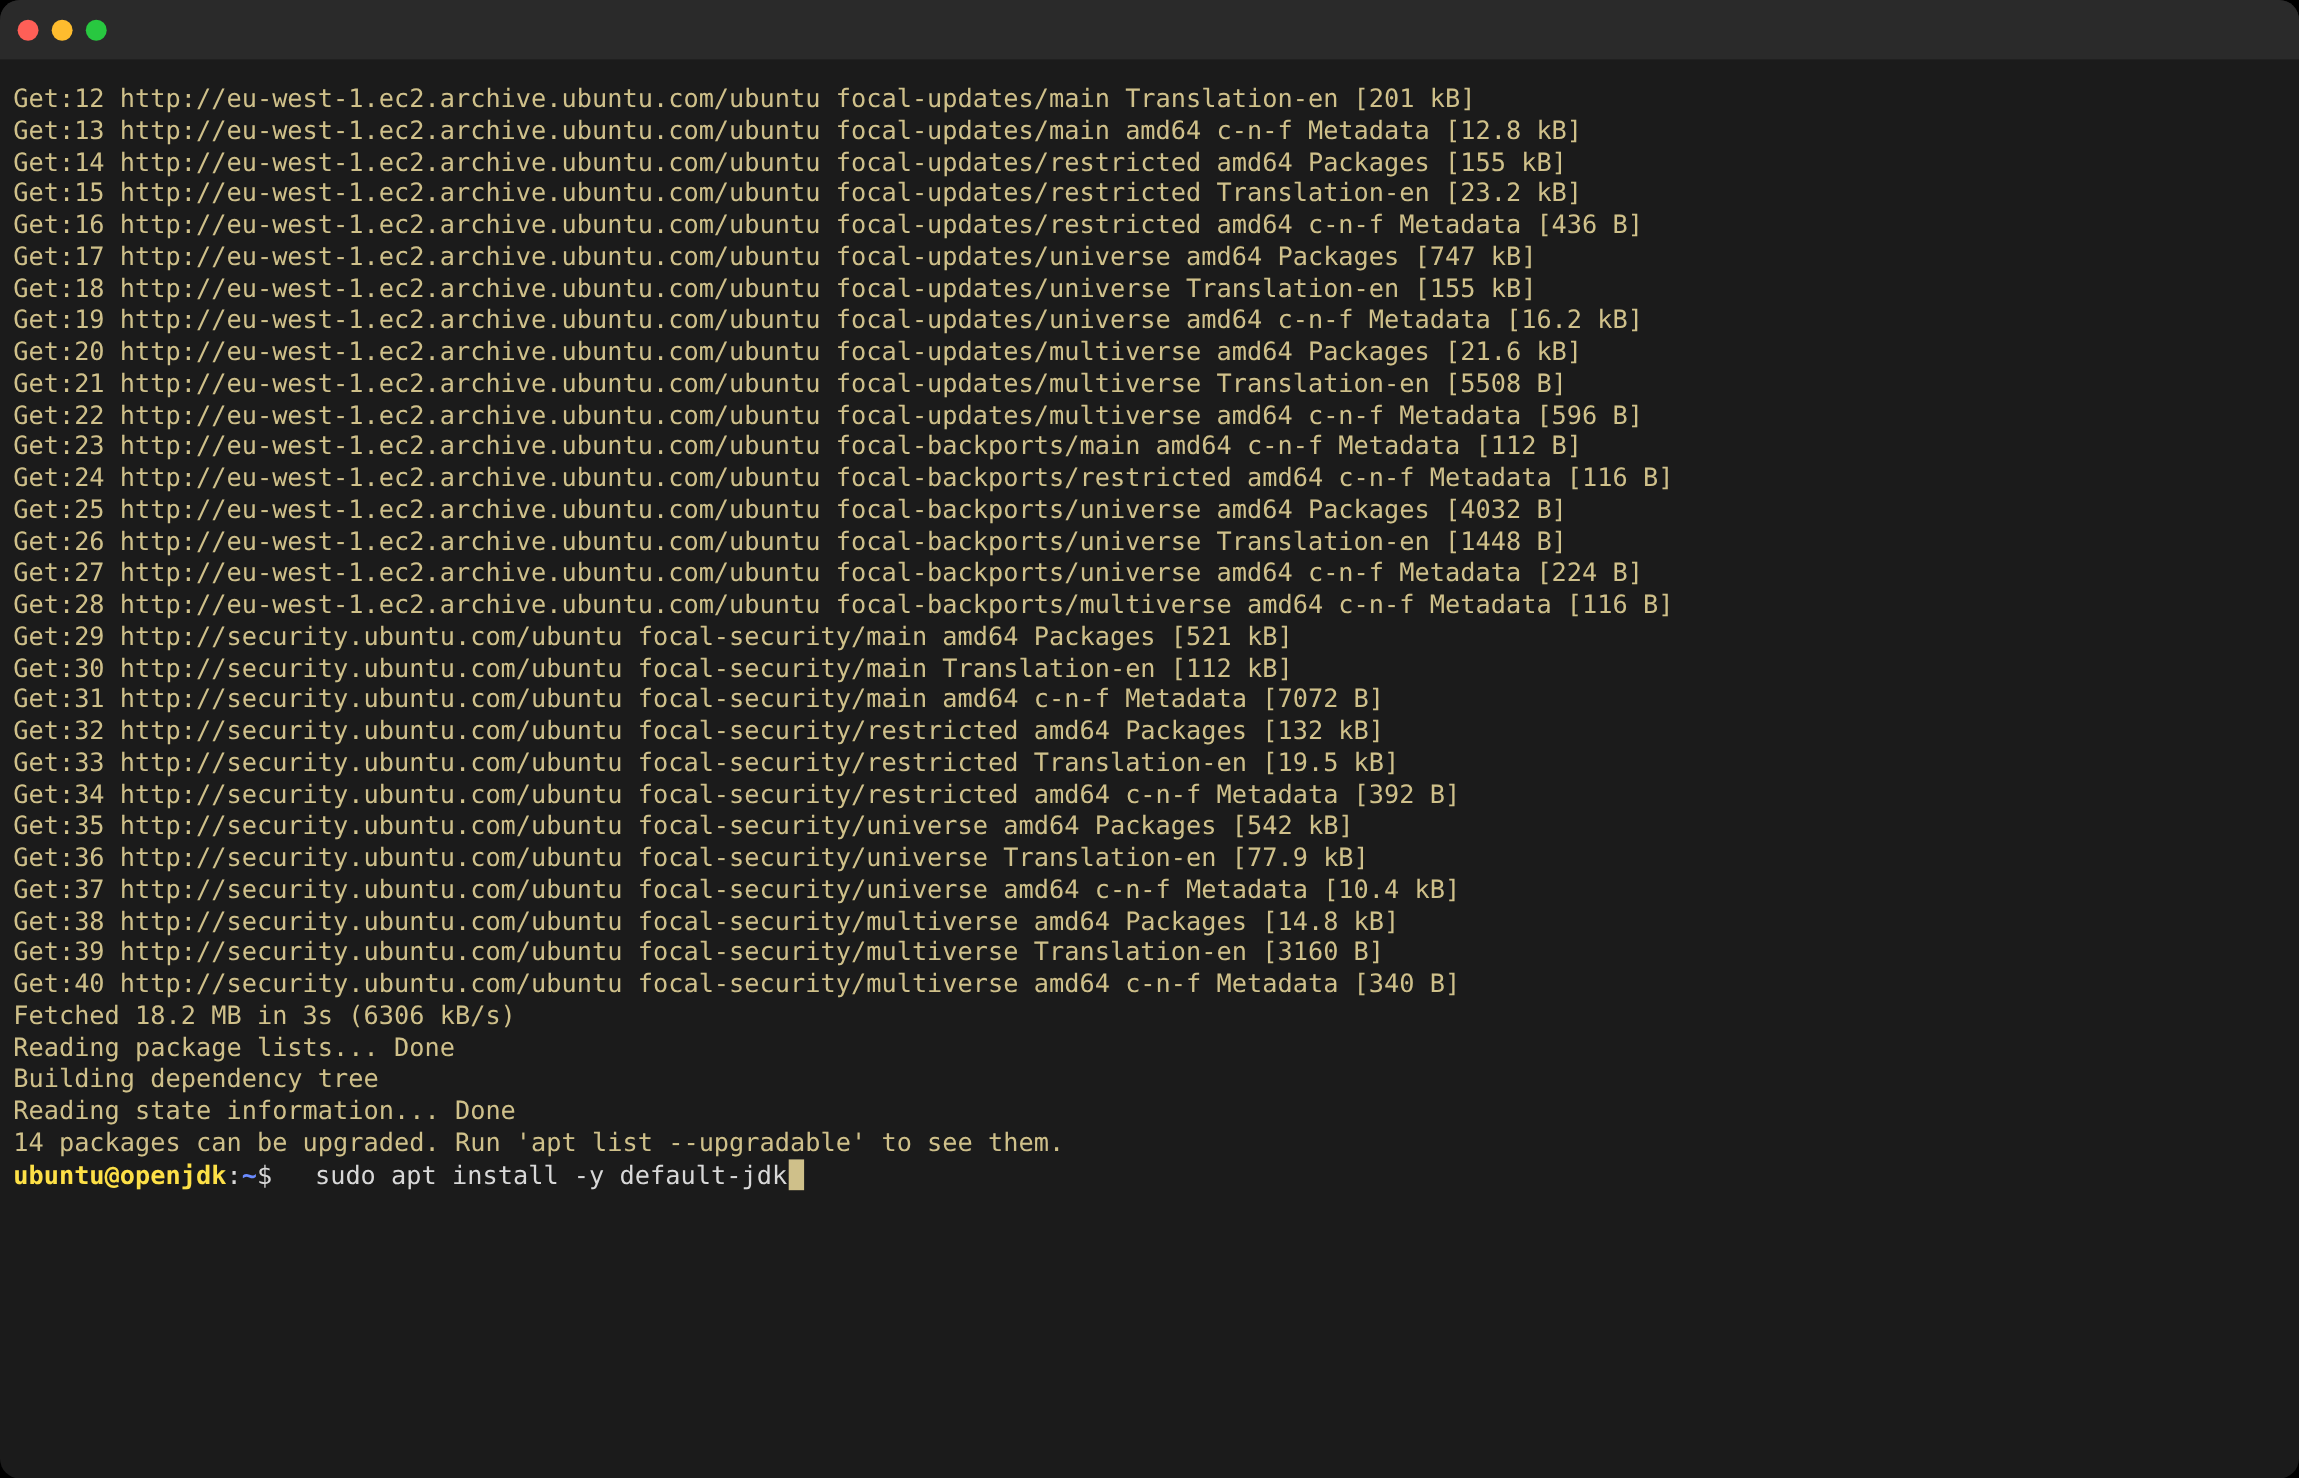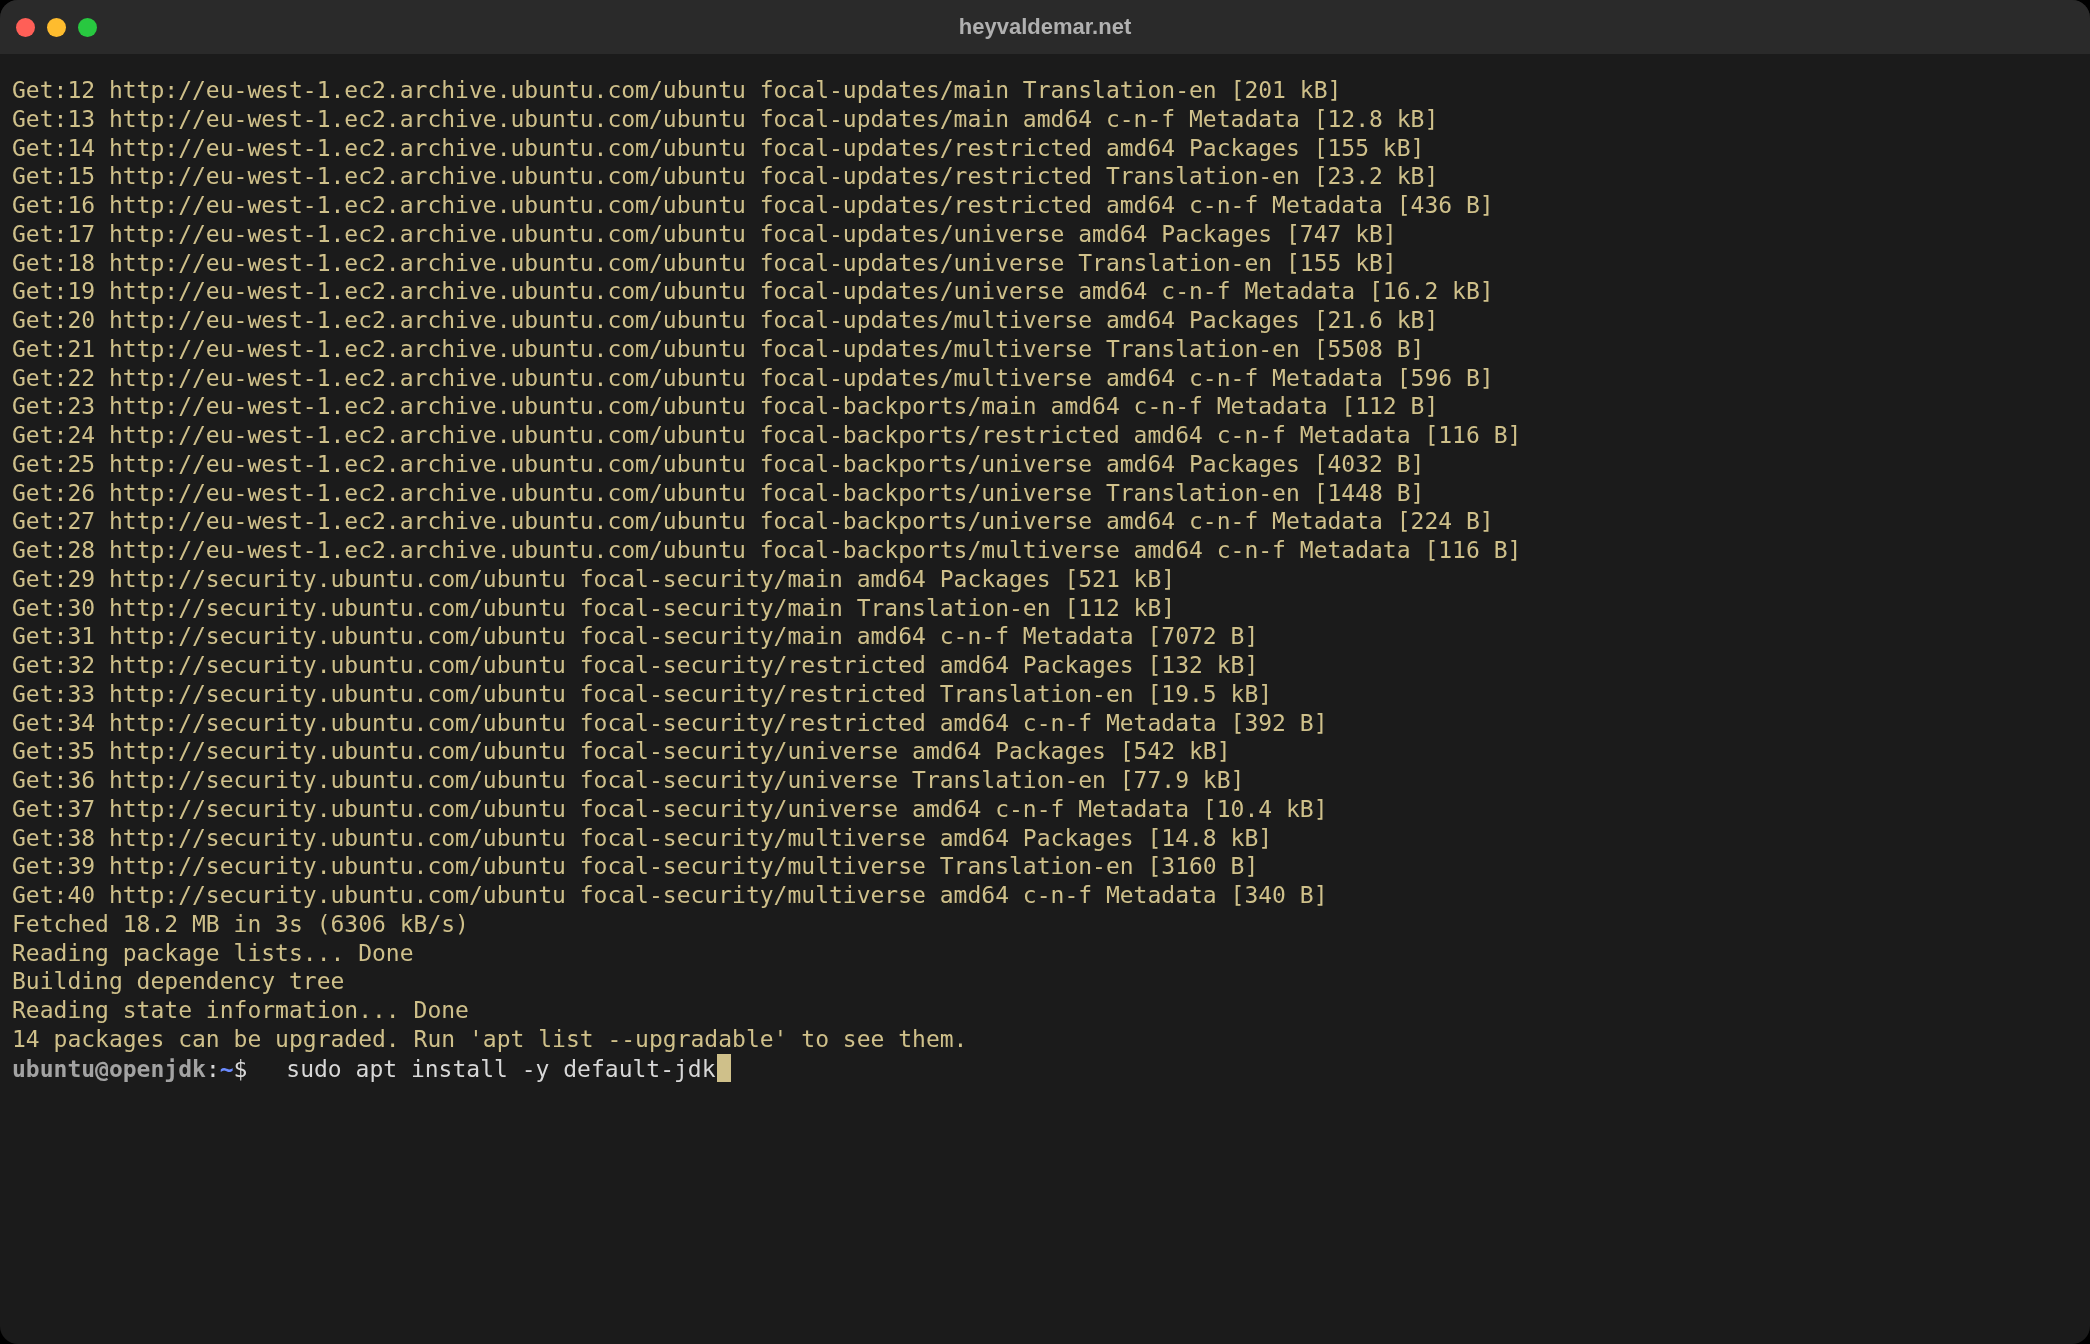--- a/index.html
+++ b/index.html
@@ -52,21 +52,21 @@
   }
   .terminal {
     padding: 22px 12px 12px 12px;
     font-size: 23px;
     line-height: 1.25;
     color: #cfc08a;
     white-space: pre;
     overflow: hidden;
   }
   .line { display: block; }
-  .prompt-user { color: #a3a3a3; font-weight: bold; }
+  .prompt-user { color: #fde047; font-weight: bold; }
   .prompt-tilde { color: #6b8bff; font-weight: bold; }
   .prompt-dollar { color: #d8d8d8; }
   .cmd { color: #d8d8d8; margin-left: 25px; }
   .cursor {
     display: inline-block;
     width: 14px;
     height: 28px;
     background: #cfc08a;
     vertical-align: text-bottom;
     margin-left: 1px;
@@ -76,18 +76,17 @@
 <body>
 
 <div class="window">
 
   <div class="titlebar">
     <div class="traffic-lights">
       <div class="tl close"></div>
       <div class="tl minimize"></div>
       <div class="tl maximize"></div>
     </div>
-    <div class="title">heyvaldemar.net</div>
   </div>
 
   <div class="terminal" id="terminal-body"><span class="line">Get:12 http://eu-west-1.ec2.archive.ubuntu.com/ubuntu focal-updates/main Translation-en [201 kB]</span><span class="line">Get:13 http://eu-west-1.ec2.archive.ubuntu.com/ubuntu focal-updates/main amd64 c-n-f Metadata [12.8 kB]</span><span class="line">Get:14 http://eu-west-1.ec2.archive.ubuntu.com/ubuntu focal-updates/restricted amd64 Packages [155 kB]</span><span class="line">Get:15 http://eu-west-1.ec2.archive.ubuntu.com/ubuntu focal-updates/restricted Translation-en [23.2 kB]</span><span class="line">Get:16 http://eu-west-1.ec2.archive.ubuntu.com/ubuntu focal-updates/restricted amd64 c-n-f Metadata [436 B]</span><span class="line">Get:17 http://eu-west-1.ec2.archive.ubuntu.com/ubuntu focal-updates/universe amd64 Packages [747 kB]</span><span class="line">Get:18 http://eu-west-1.ec2.archive.ubuntu.com/ubuntu focal-updates/universe Translation-en [155 kB]</span><span class="line">Get:19 http://eu-west-1.ec2.archive.ubuntu.com/ubuntu focal-updates/universe amd64 c-n-f Metadata [16.2 kB]</span><span class="line">Get:20 http://eu-west-1.ec2.archive.ubuntu.com/ubuntu focal-updates/multiverse amd64 Packages [21.6 kB]</span><span class="line">Get:21 http://eu-west-1.ec2.archive.ubuntu.com/ubuntu focal-updates/multiverse Translation-en [5508 B]</span><span class="line">Get:22 http://eu-west-1.ec2.archive.ubuntu.com/ubuntu focal-updates/multiverse amd64 c-n-f Metadata [596 B]</span><span class="line">Get:23 http://eu-west-1.ec2.archive.ubuntu.com/ubuntu focal-backports/main amd64 c-n-f Metadata [112 B]</span><span class="line">Get:24 http://eu-west-1.ec2.archive.ubuntu.com/ubuntu focal-backports/restricted amd64 c-n-f Metadata [116 B]</span><span class="line">Get:25 http://eu-west-1.ec2.archive.ubuntu.com/ubuntu focal-backports/universe amd64 Packages [4032 B]</span><span class="line">Get:26 http://eu-west-1.ec2.archive.ubuntu.com/ubuntu focal-backports/universe Translation-en [1448 B]</span><span class="line">Get:27 http://eu-west-1.ec2.archive.ubuntu.com/ubuntu focal-backports/universe amd64 c-n-f Metadata [224 B]</span><span class="line">Get:28 http://eu-west-1.ec2.archive.ubuntu.com/ubuntu focal-backports/multiverse amd64 c-n-f Metadata [116 B]</span><span class="line">Get:29 http://security.ubuntu.com/ubuntu focal-security/main amd64 Packages [521 kB]</span><span class="line">Get:30 http://security.ubuntu.com/ubuntu focal-security/main Translation-en [112 kB]</span><span class="line">Get:31 http://security.ubuntu.com/ubuntu focal-security/main amd64 c-n-f Metadata [7072 B]</span><span class="line">Get:32 http://security.ubuntu.com/ubuntu focal-security/restricted amd64 Packages [132 kB]</span><span class="line">Get:33 http://security.ubuntu.com/ubuntu focal-security/restricted Translation-en [19.5 kB]</span><span class="line">Get:34 http://security.ubuntu.com/ubuntu focal-security/restricted amd64 c-n-f Metadata [392 B]</span><span class="line">Get:35 http://security.ubuntu.com/ubuntu focal-security/universe amd64 Packages [542 kB]</span><span class="line">Get:36 http://security.ubuntu.com/ubuntu focal-security/universe Translation-en [77.9 kB]</span><span class="line">Get:37 http://security.ubuntu.com/ubuntu focal-security/universe amd64 c-n-f Metadata [10.4 kB]</span><span class="line">Get:38 http://security.ubuntu.com/ubuntu focal-security/multiverse amd64 Packages [14.8 kB]</span><span class="line">Get:39 http://security.ubuntu.com/ubuntu focal-security/multiverse Translation-en [3160 B]</span><span class="line">Get:40 http://security.ubuntu.com/ubuntu focal-security/multiverse amd64 c-n-f Metadata [340 B]</span><span class="line">Fetched 18.2 MB in 3s (6306 kB/s)</span><span class="line">Reading package lists... Done</span><span class="line">Building dependency tree</span><span class="line">Reading state information... Done</span><span class="line">14 packages can be upgraded. Run 'apt list --upgradable' to see them.</span><span class="line"><span class="prompt-user">ubuntu@openjdk</span><span class="prompt-dollar">:</span><span class="prompt-tilde">~</span><span class="prompt-dollar">$ </span><span class="cmd">sudo apt install -y default-jdk</span><span class="cursor"></span></span></div>
 
 </div>
 
 </body></html>

